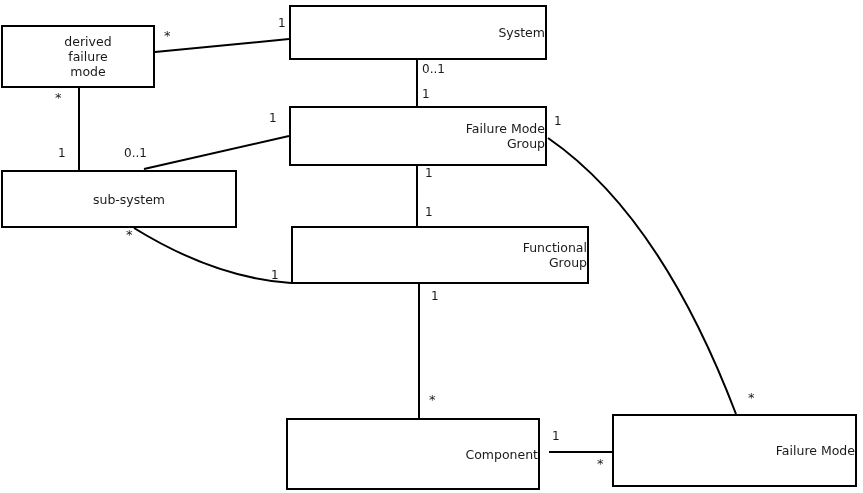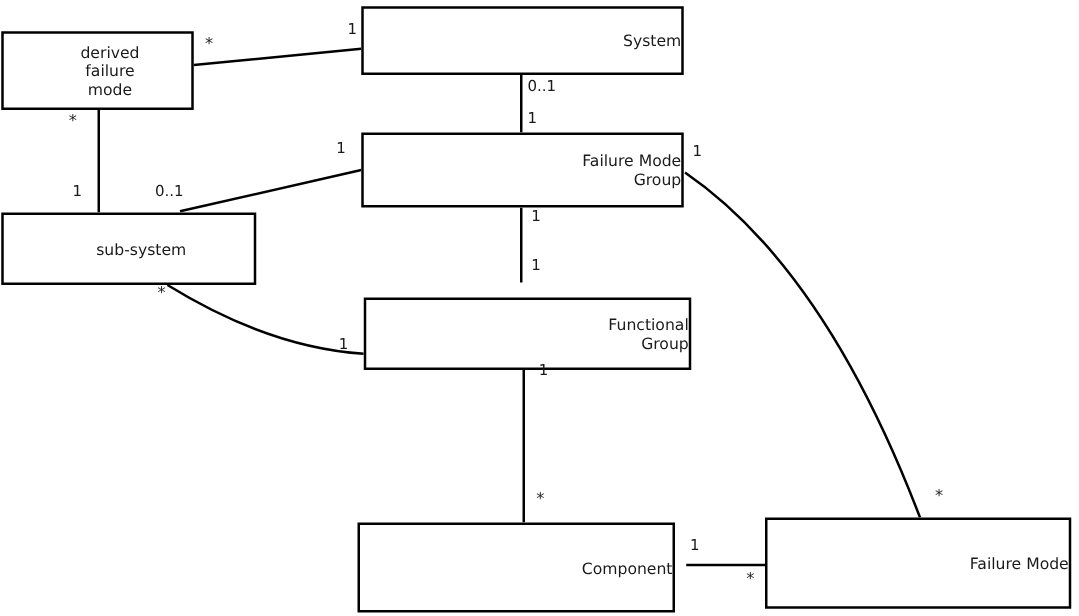--- a/index.html
+++ b/index.html
@@ -89,24 +89,24 @@
 failure
 mode</div>
       </div>
       <div class="node-box label-offset-right" style="left: 289px; top: 5px; width: 258px; height: 55px;">
         <div class="node-label">System</div>
       </div>
       <div class="node-box label-offset-right" style="left: 289px; top: 106px; width: 258px; height: 60px;">
         <div class="node-label">Failure Mode
 Group</div>
       </div>
-      <div class="node-box label-center" style="left: 1px; top: 170px; width: 204px; height: 58px;">
+      <div class="node-box label-center" style="left: 1px; top: 170px; width: 236px; height: 58px;">
         <div class="node-label">sub-system</div>
       </div>
-      <div class="node-box label-offset-right" style="left: 291px; top: 226px; width: 262px; height: 58px; margin-top: 12px;">
+      <div class="node-box label-offset-right" style="left: 291px; top: 226px; width: 298px; height: 58px;">
         <div class="node-label">Functional
 Group</div>
       </div>
       <div class="node-box label-offset-right" style="left: 286px; top: 418px; width: 254px; height: 72px;">
         <div class="node-label">Component</div>
       </div>
       <div class="node-box label-offset-right" style="left: 612px; top: 414px; width: 245px; height: 73px;">
         <div class="node-label">Failure Mode</div>
       </div>
     </div>

